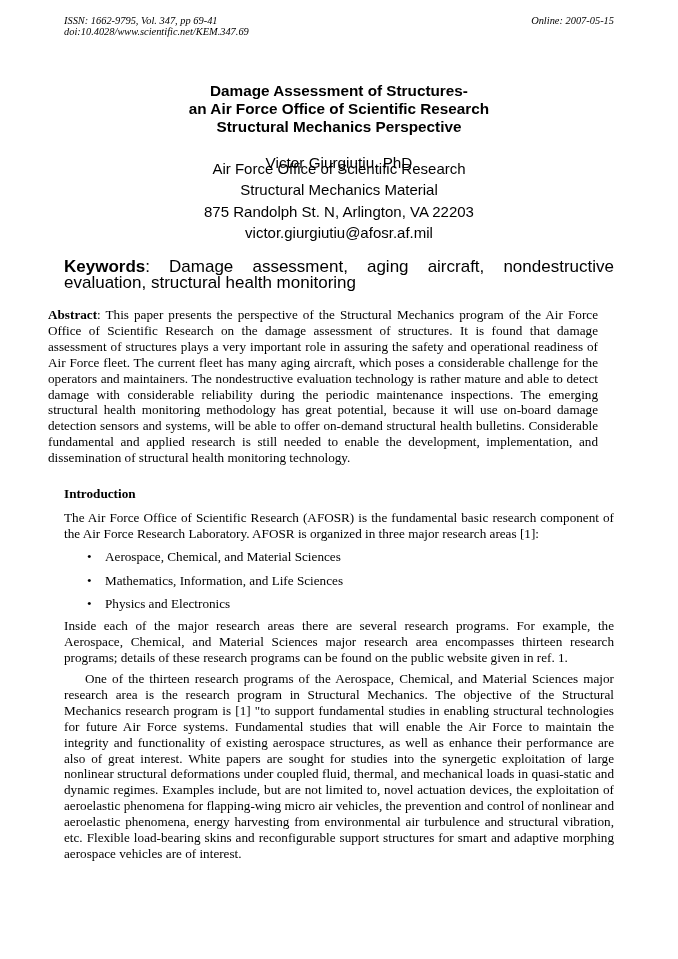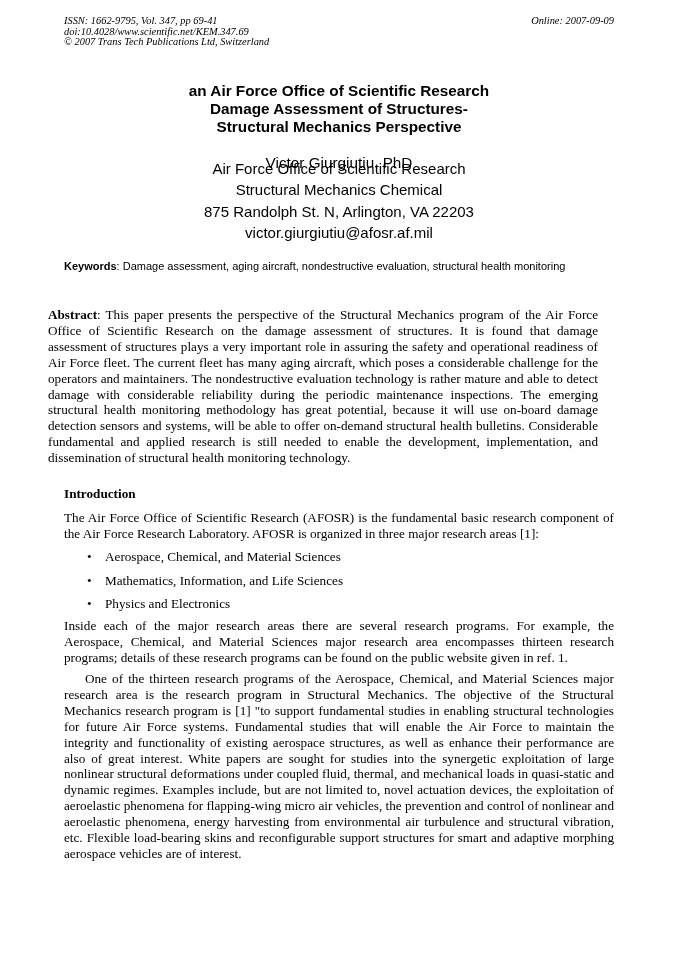--- a/index.html
+++ b/index.html
@@ -8,53 +8,52 @@
          font-family: "Liberation Serif", serif; font-style: italic; font-size: 10.4px; line-height: 10.6px; }
   .hdr-left div { white-space: nowrap; }
   .hdr-right { position: absolute; right: 0; top: 0; }
   .title { position: absolute; left: 64px; top: 82px; width: 550px; text-align: center;
            font-family: "Liberation Sans", sans-serif; font-weight: bold; font-size: 15.3px; line-height: 18px; }
   .author { position: absolute; left: 64px; top: 154px; width: 550px; text-align: center;
             font-family: "Liberation Sans", sans-serif; font-size: 15.3px; line-height: 18px; }
   .affil { position: absolute; left: 64px; width: 550px; text-align: center;
            font-family: "Liberation Sans", sans-serif; font-size: 15px; line-height: 14px; }
   .kw { position: absolute; left: 64px; top: 259px; width: 550px;
-        font-family: "Liberation Sans", sans-serif; font-size: 11px; line-height: 15.5px; text-align: justify; }
+        font-family: "Liberation Sans", sans-serif; font-size: 17px; line-height: 15.5px; text-align: justify; }
   .kw b { font-weight: bold; }
   .serif { font-family: "Liberation Serif", serif; font-size: 13.2px; line-height: 15.9px; text-align: justify; }
   .abstract { position: absolute; left: 48px; top: 307px; width: 550px; }
   .intro-h { position: absolute; left: 64px; top: 486px; width: 550px; font-weight: bold; }
   .intro-p { position: absolute; left: 64px; top: 510px; width: 550px; }
   .bullets { position: absolute; left: 64px; top: 549px; width: 550px; margin: 0; padding: 0; list-style: none; }
   .bullets li { position: relative; padding-left: 41px; height: 23.5px; }
   .bullets li .dot { position: absolute; left: 23px; top: 0; }
   .p2 { position: absolute; left: 64px; top: 618px; width: 550px; }
   .p3 { position: absolute; left: 64px; top: 671px; width: 550px; text-indent: 21px; }
 </style>
 </head>
 <body>
 
 <div class="hdr">
   <div class="hdr-left">
     <div>ISSN: 1662-9795, Vol. 347, pp 69-41</div>
     <div>doi:10.4028/www.scientific.net/KEM.347.69</div>
-    <div>© 2007 Trans Tech Publications Ltd, Switzerland</div>
   </div>
-  <div class="hdr-right">Online: 2007-09-09</div>
+  <div class="hdr-right">Online: 2007-05-15</div>
 </div>
 
 <div class="title">
+  <div>Damage Assessment of Structures-</div>
   <div>an Air Force Office of Scientific Research</div>
-  <div>Damage Assessment of Structures-</div>
   <div>Structural Mechanics Perspective</div>
 </div>
 
 <div class="author">Victor Giurgiutiu, PhD</div>
 <div class="affil" style="top:162px">Air Force Office of Scientific Research</div>
-<div class="affil" style="top:183px">Structural Mechanics Chemical</div>
+<div class="affil" style="top:183px">Structural Mechanics Material</div>
 <div class="affil" style="top:205px">875 Randolph St. N, Arlington, VA 22203</div>
 <div class="affil" style="top:226px">victor.giurgiutiu@afosr.af.mil</div>
 
 <div class="kw">
   <b>Keywords</b><span>: Damage assessment, aging aircraft, nondestructive evaluation, structural health monitoring</span>
 </div>
 
 <div class="abstract serif">
   <b>Abstract</b><span>: This paper presents the perspective of the Structural Mechanics program of the Air Force Office of Scientific Research on the damage assessment of structures. It is found that damage assessment of structures plays a very important role in assuring the safety and operational readiness of Air Force fleet. The current fleet has many aging aircraft, which poses a considerable challenge for the operators and maintainers. The nondestructive evaluation technology is rather mature and able to detect damage with considerable reliability during the periodic maintenance inspections. The emerging structural health monitoring methodology has great potential, because it will use on-board damage detection sensors and systems, will be able to offer on-demand structural health bulletins. Considerable fundamental and applied research is still needed to enable the development, implementation, and dissemination of structural health monitoring technology.</span>
 </div>

